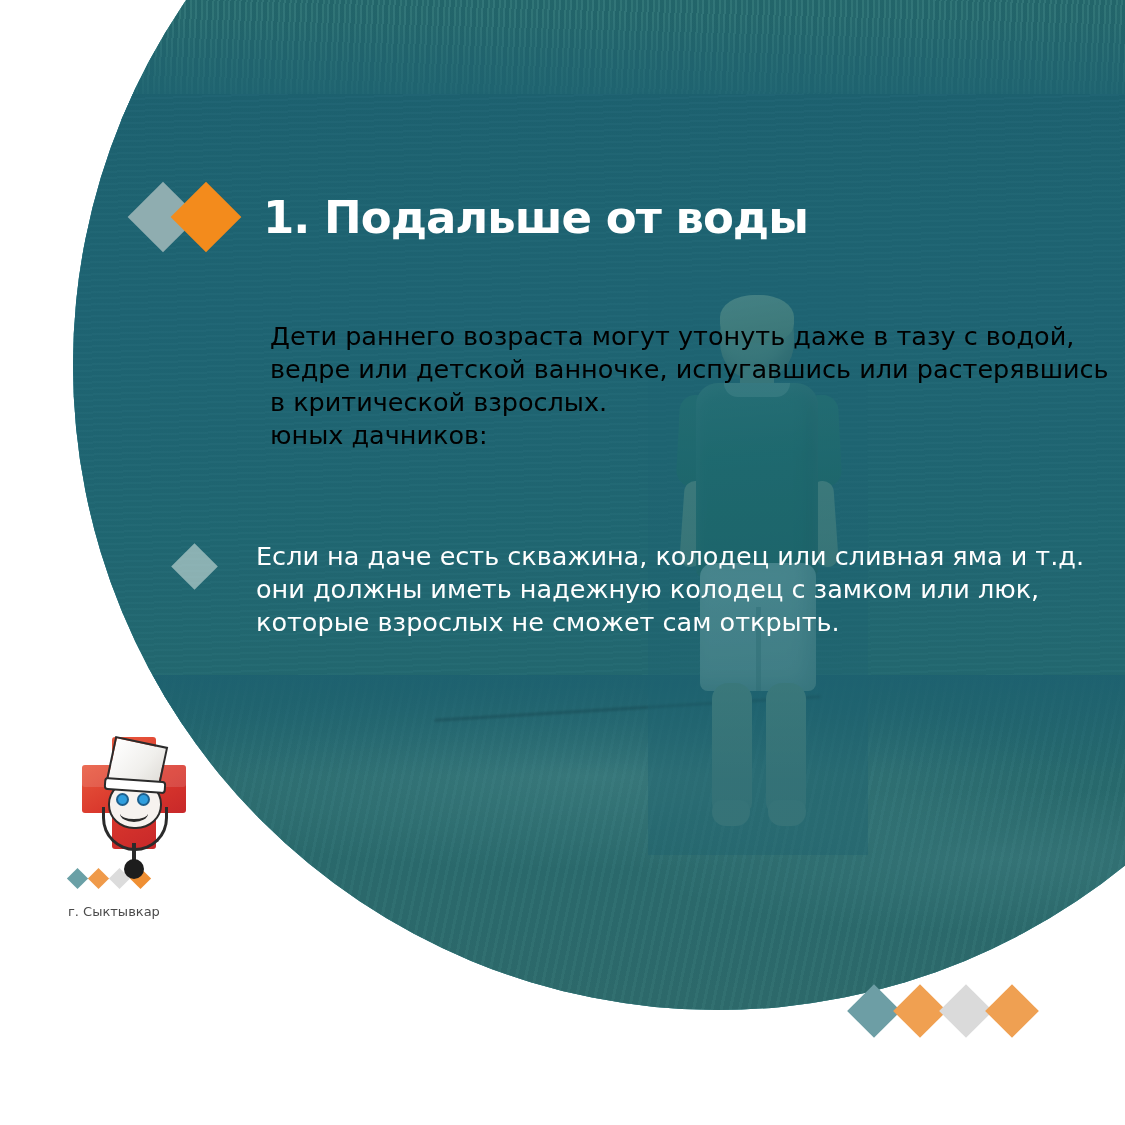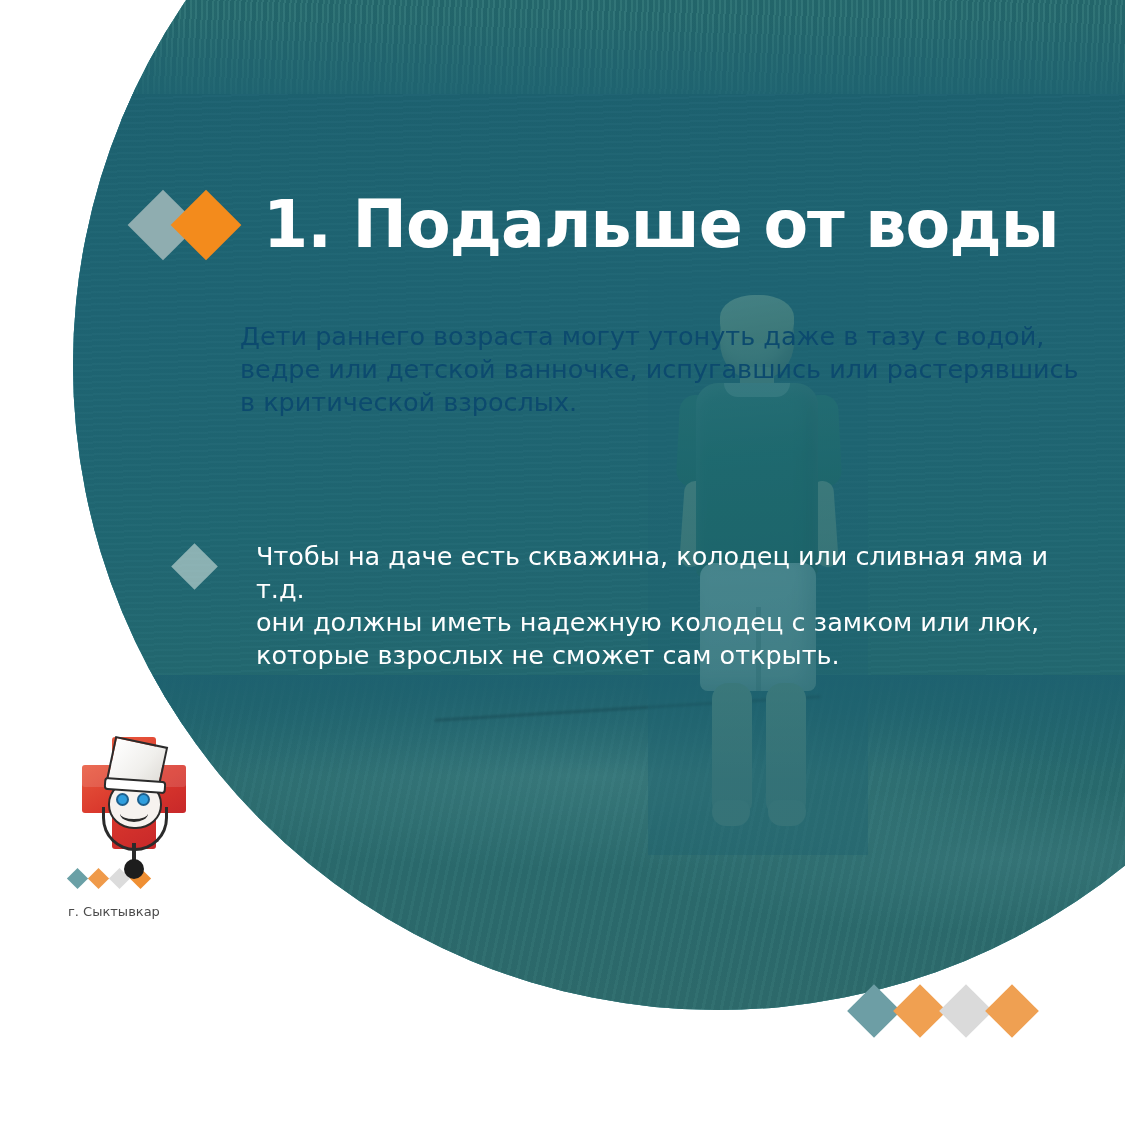--- a/index.html
+++ b/index.html
@@ -236,35 +236,35 @@
   .title-dia {
     width: 50px;
     height: 50px;
     transform: rotate(45deg);
   }
   .title-dia.gray   { background: #8fadb0; margin-right: -7px; }
   .title-dia.orange { background: #f38b1c; }
   #title-text {
     margin-left: 32px;
     color: #ffffff;
-    font-size: 65px;
+    font-size: 45px;
     font-weight: 700;
     letter-spacing: -1px;
     white-space: nowrap;
     line-height: 1;
     font-family: "DejaVu Sans", "Liberation Sans", sans-serif;
   }
 
   
   #intro {
     position: absolute;
-    left: 240px;
+    left: 270px;
     top: 320px;
     width: 840px;
-    color: #0c4a6e;
+    color: #000000;
     font-size: 25.5px;
     line-height: 1.30;
     font-weight: 400;
   }
   #intro p { margin: 0; }
 
   .bullet-row {
     position: absolute;
     left: 178px;
     width: 910px;
@@ -475,27 +475,28 @@
   <div id="title-row">
     <span class="title-dia gray"></span>
     <span class="title-dia orange"></span>
     <span id="title-text">1. Подальше от воды</span>
   </div>
 
   <div id="intro">
     <p>Дети раннего возраста могут утонуть даже в тазу с водой,</p>
     <p>ведре или детской ванночке, испугавшись или растерявшись</p>
     <p>в критической взрослых.</p>
+    <p>юных дачников:</p>
   </div>
 
 
   <div class="bullet-row" id="bullet-2">
     <span class="bullet-dia"></span>
     <div class="bullet-text">
-      <div>Чтобы на даче есть скважина, колодец или сливная яма и т.д.</div>
+      <div>Если на даче есть скважина, колодец или сливная яма и т.д.</div>
       <div>они должны иметь надежную колодец с замком или люк,</div>
       <div>которые взрослых не сможет сам открыть.</div>
     </div>
   </div>
 
   <div id="logo">
     <div id="logo-mark">
       <span class="cross-v"></span>
       <span class="cross-h"></span>
       <span class="cross-gloss"></span>

